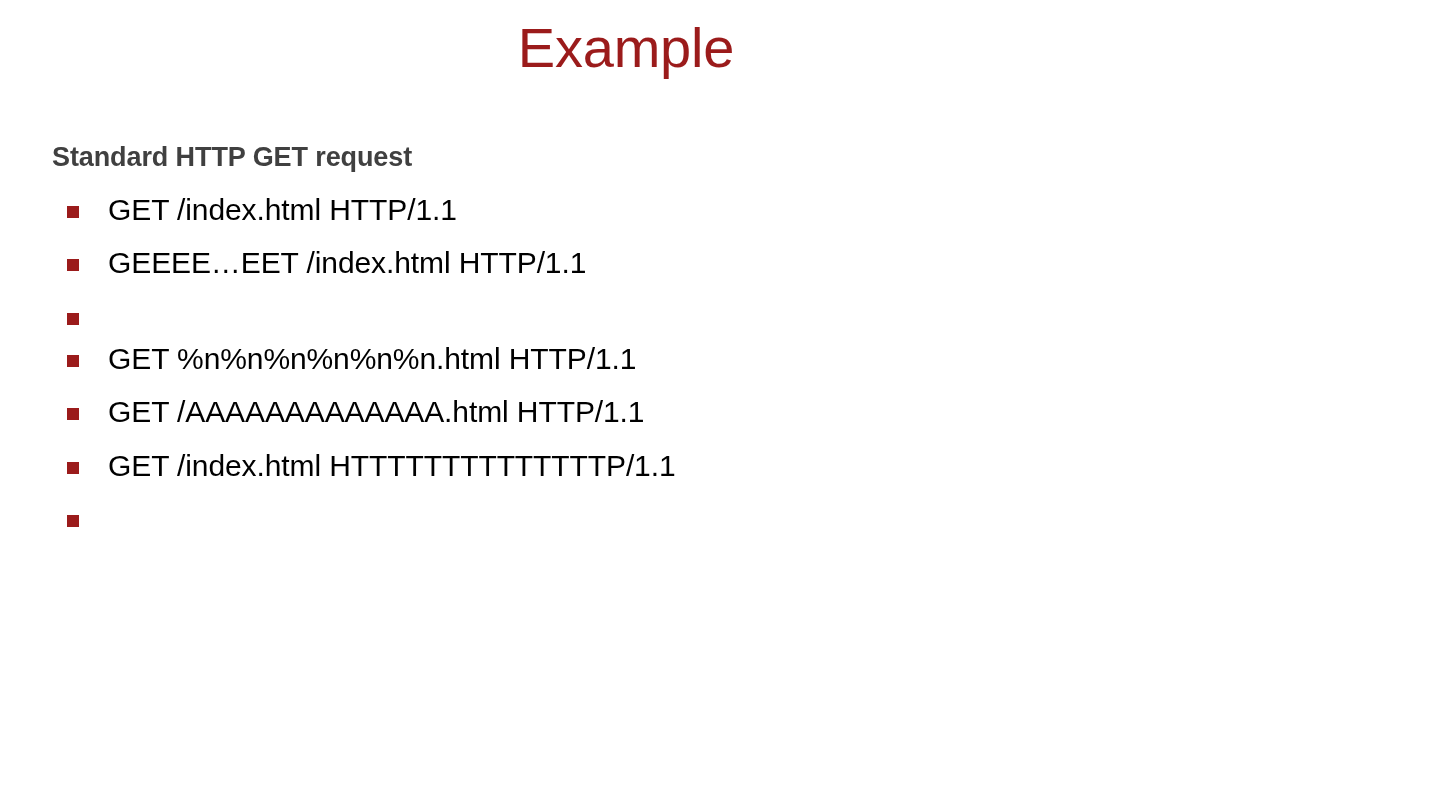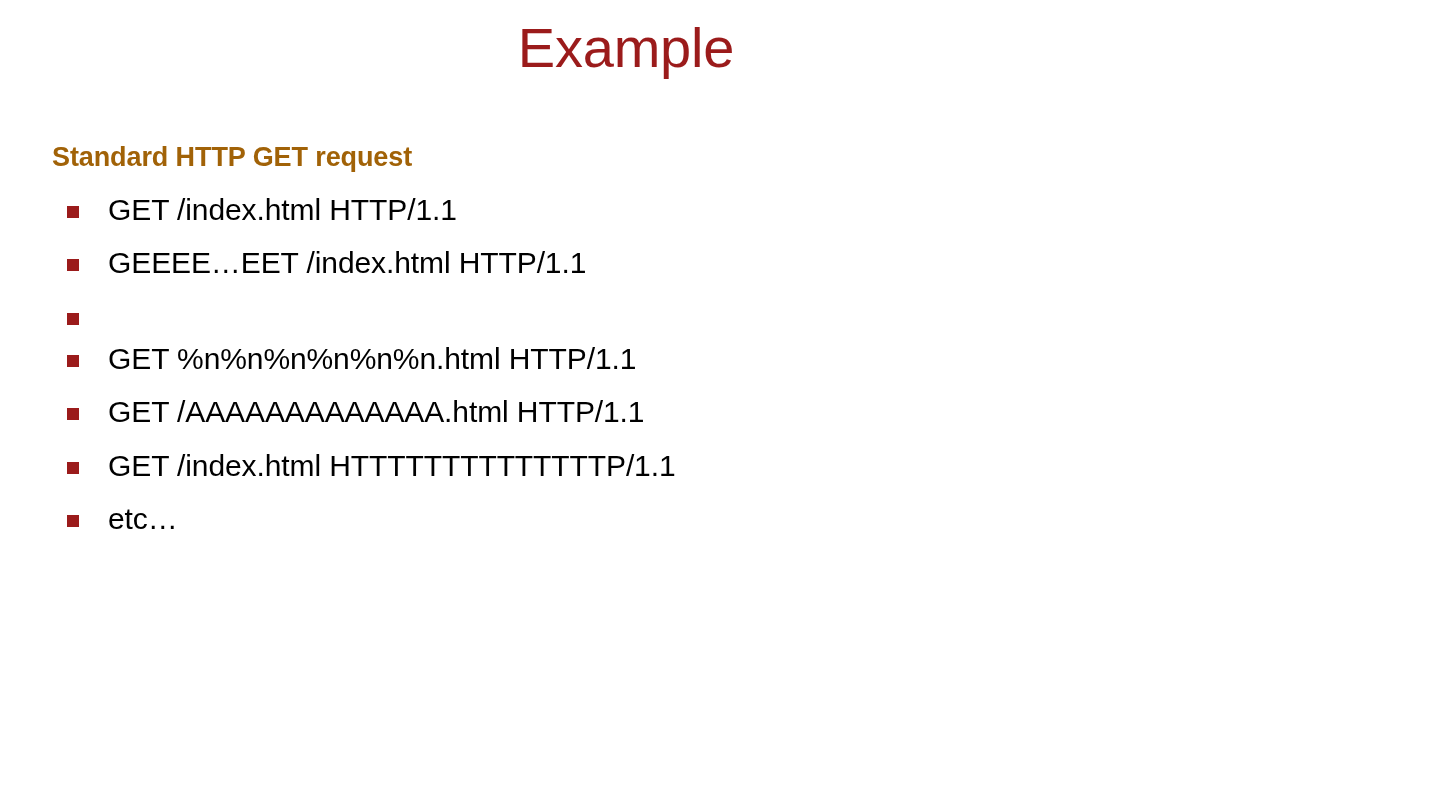--- a/index.html
+++ b/index.html
@@ -34,21 +34,21 @@
   }
   .body-block {
     position: absolute;
     top: 138px;
     left: 52px;
     width: 1340px;
   }
   .section-heading {
     font-size: 27px;
     font-weight: bold;
-    color: #a16207;
+    color: #404040;
     line-height: 1.0;
     margin: 0 0 0 0;
     padding: 6px 0 9px 0;
     letter-spacing: -0.1px;
   }
   .section-heading.second {
     padding-top: 22px;
   }
   .bullet-row {
     display: flex;
@@ -115,19 +115,18 @@
       </div>
 
       <div class="bullet-row">
         <span class="bullet-marker"></span>
         <span class="bullet-text">GET /index.html HTTTTTTTTTTTTTTP/1.1</span>
       </div>
 
 
       <div class="bullet-row">
         <span class="bullet-marker"></span>
-        <span class="bullet-text">etc…</span>
       </div>
 
     </div>
 
   </div>
 </div>
 
 </body></html>

